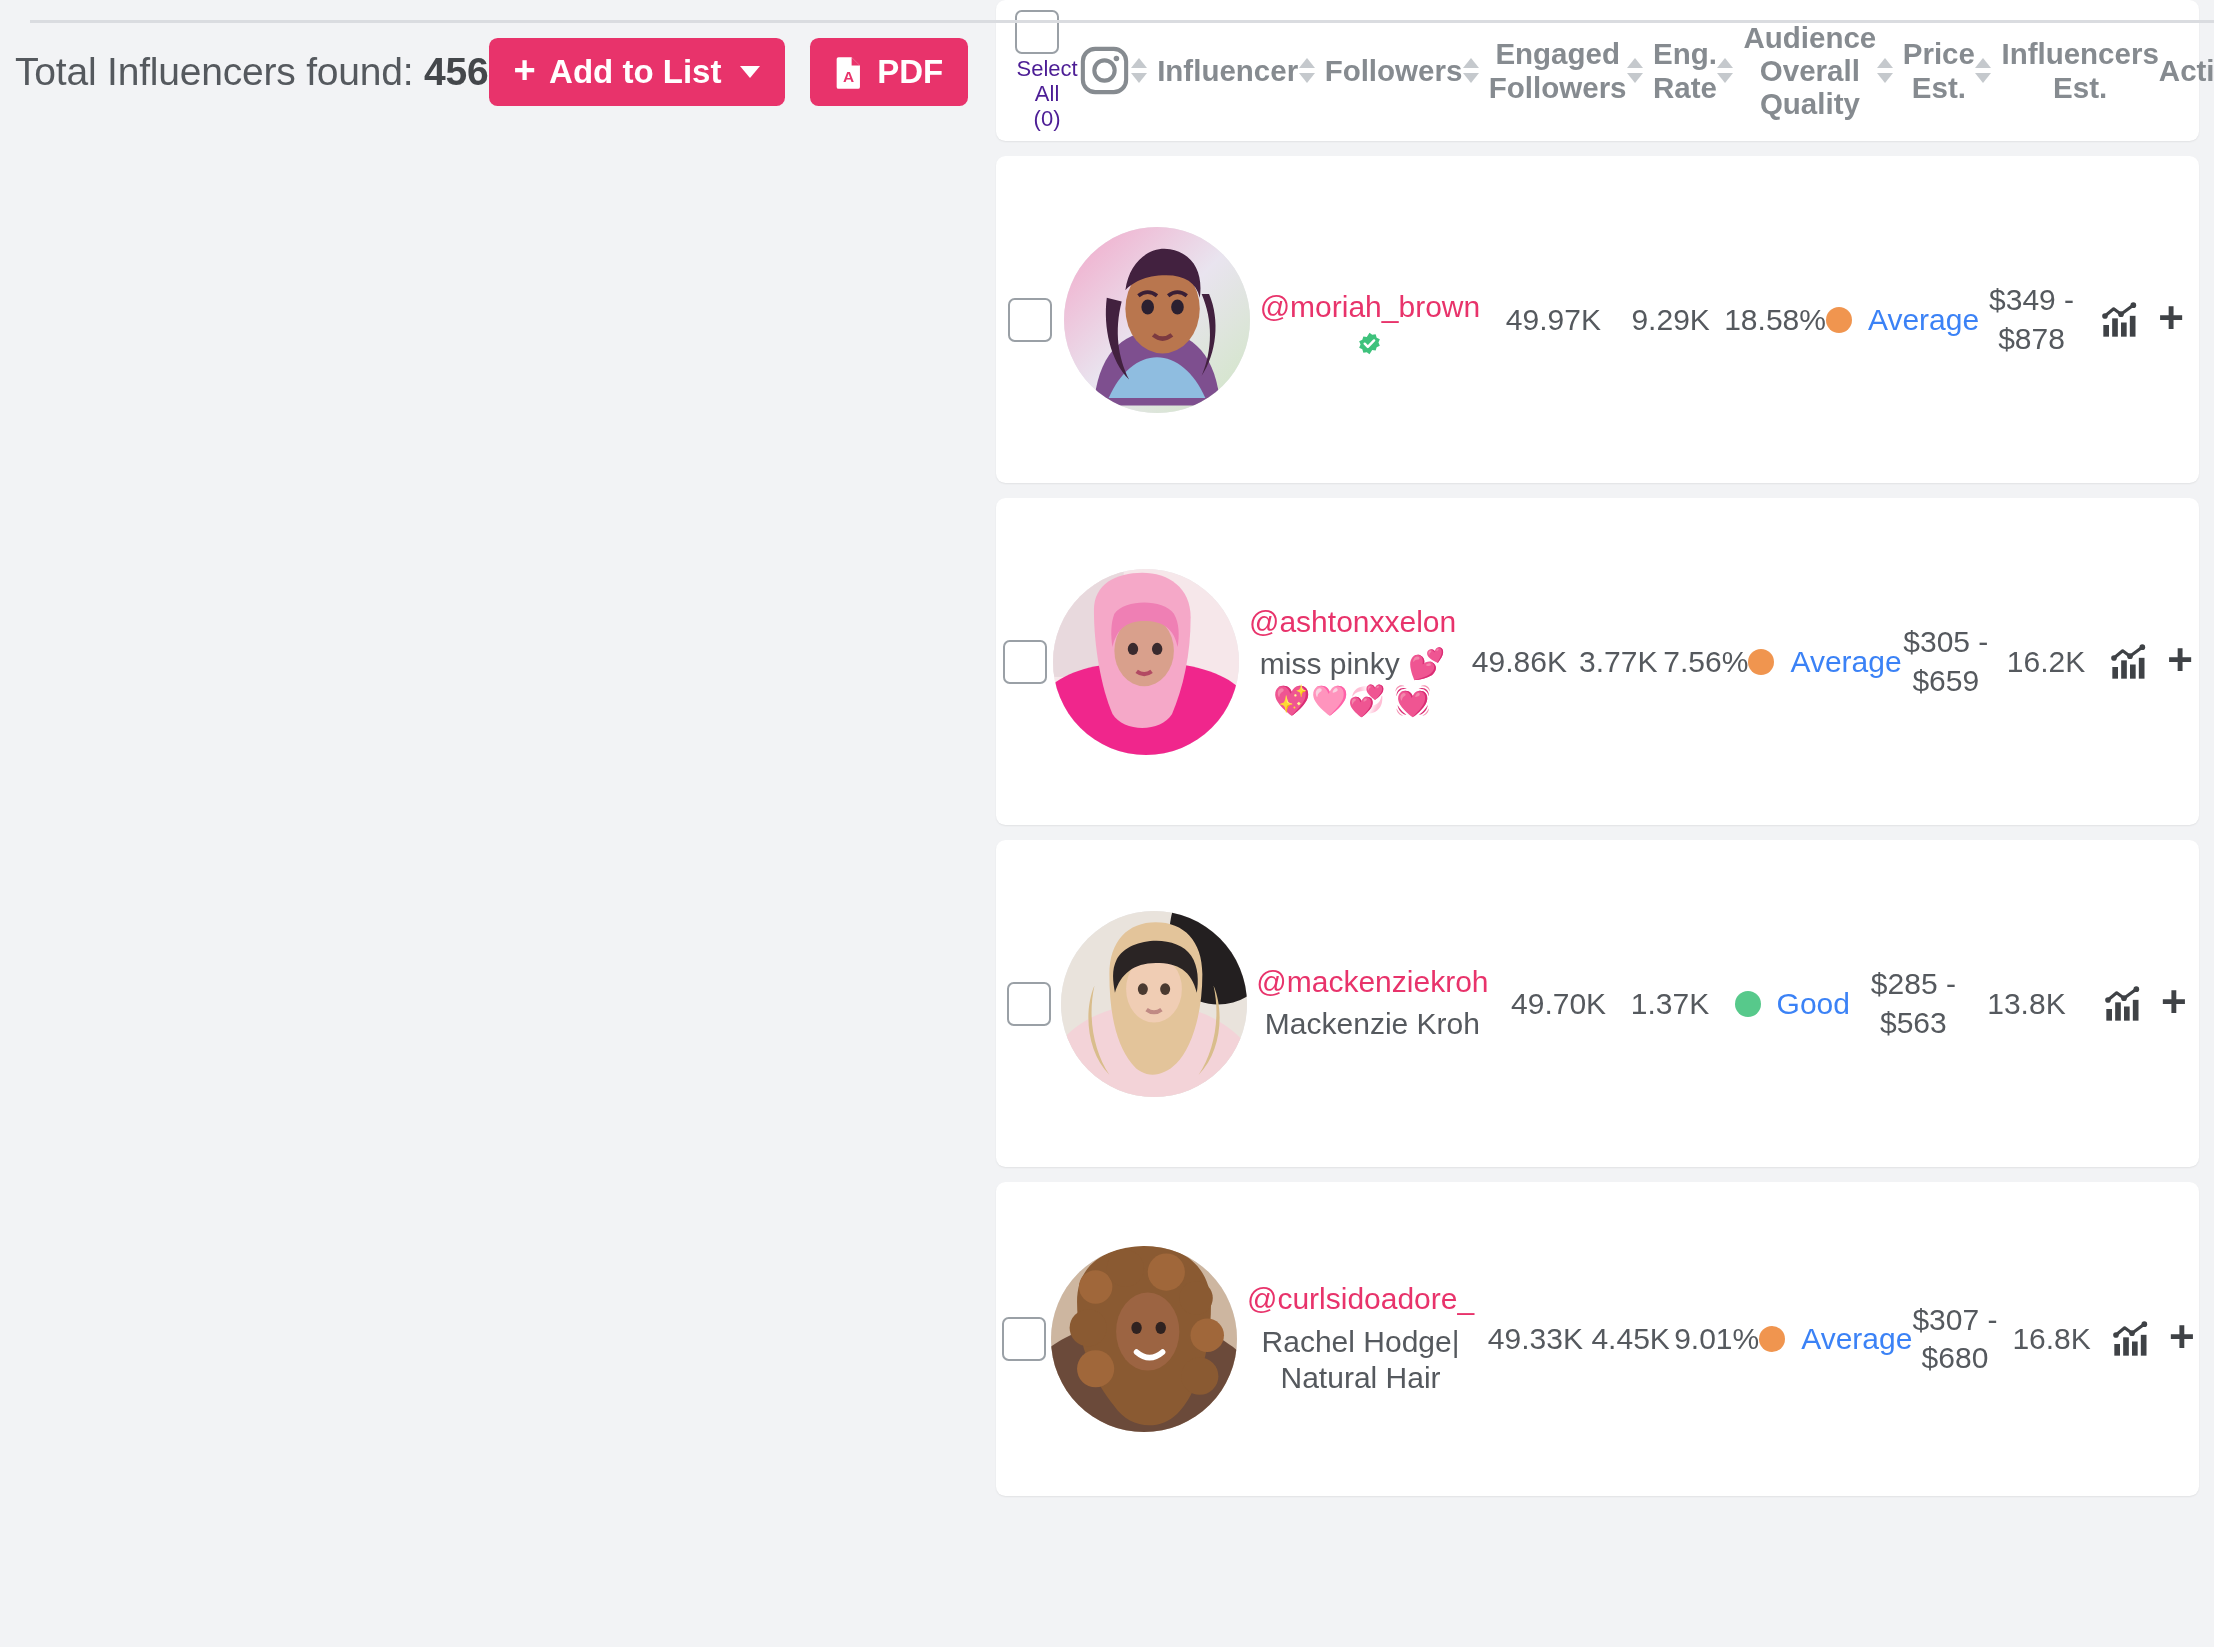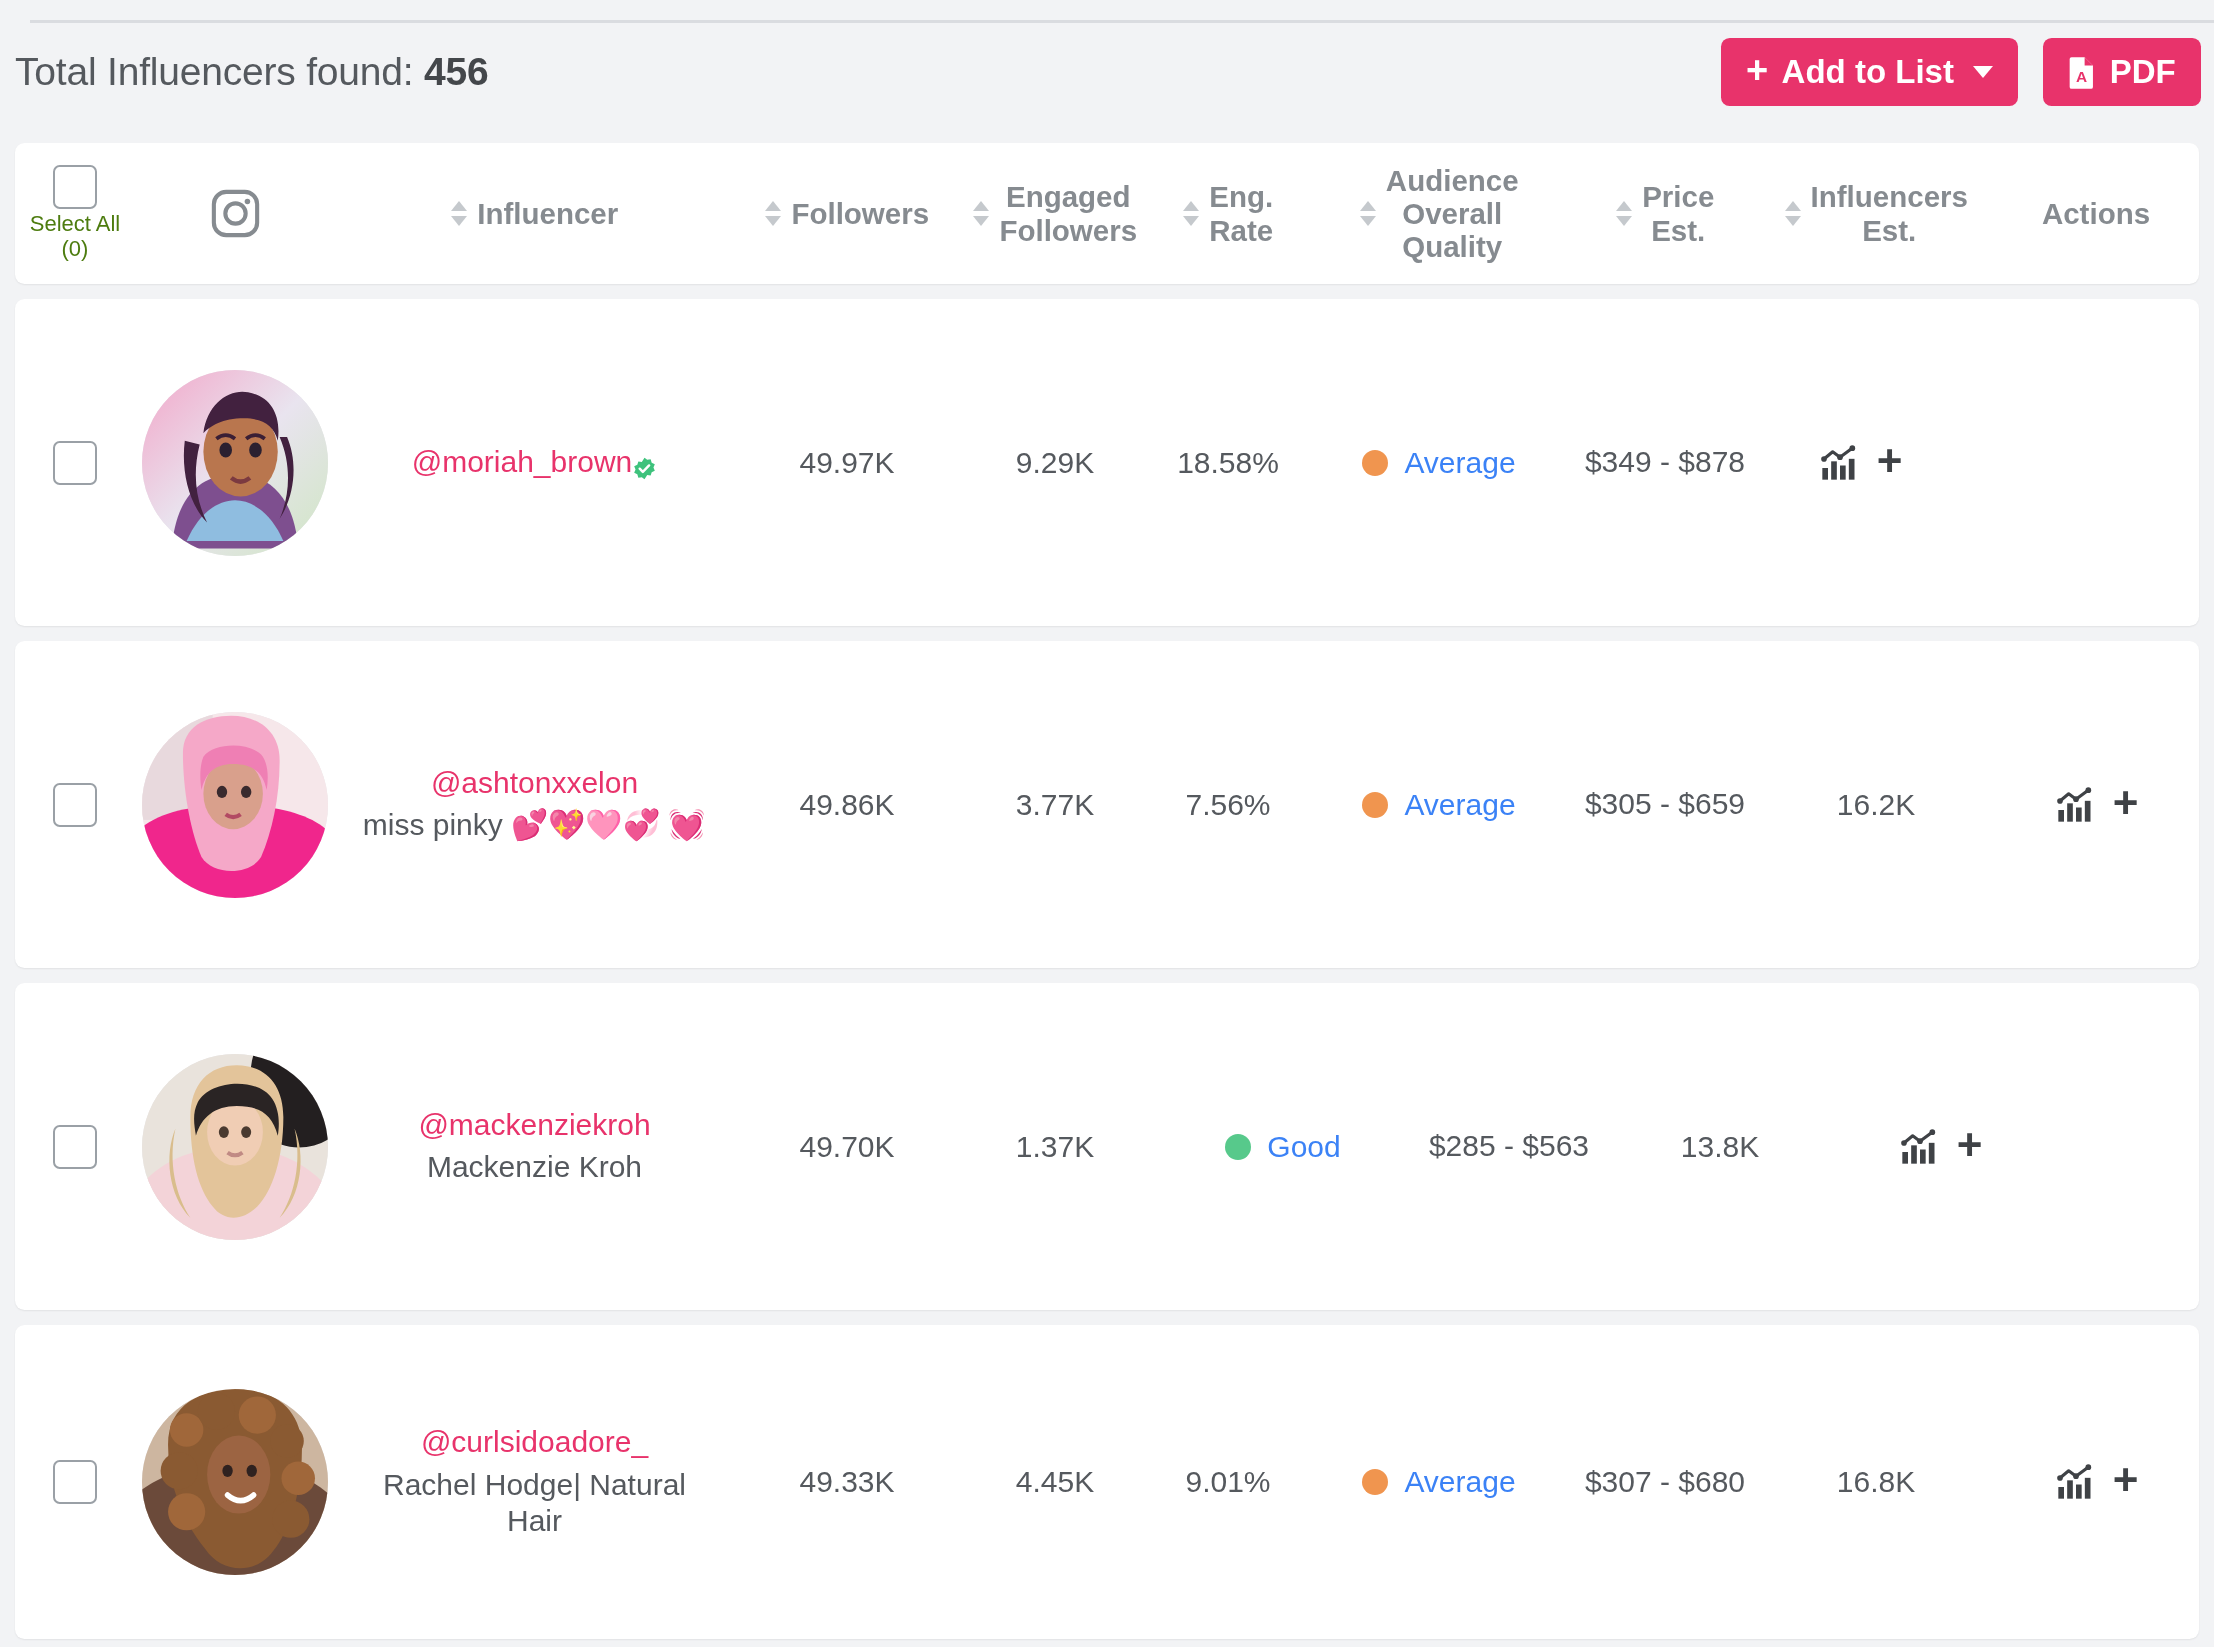--- a/index.html
+++ b/index.html
@@ -11,21 +11,21 @@
     font-family: "Liberation Sans", sans-serif;
     overflow: hidden;
   }
 
   .page {
     width: 2214px;
     height: 1647px;
     position: relative;
     background: #f2f3f5;
     display: flex;
-    flex-direction: column;
+    flex-direction: row;
   }
 
   
   .top-rule {
     position: absolute;
     top: 20px;
     left: 30px;
     right: 0;
     height: 2.9px;
     background: #dadce0;
@@ -148,24 +148,25 @@
   }
   .chk {
     width: 44px; height: 44px;
     border: 2.9px solid #9aa0a6;
     border-radius: 6.7px;
     background: #fff;
     cursor: pointer;
   }
   .select-all-label {
     font-size: 22px;
-    color: #4d7c0f;
+    color: #4c1d95;
     line-height: 1.15;
     text-align: center;
     white-space: pre-line;
+    margin-left: 20px;
   }
 
   .ig-icon { width: 53px; height: 53px; }
 
   .head-label {
     display: inline-flex;
     align-items: center;
     justify-content: center;
     gap: 9.5px;
     font-size: 29.5px;

